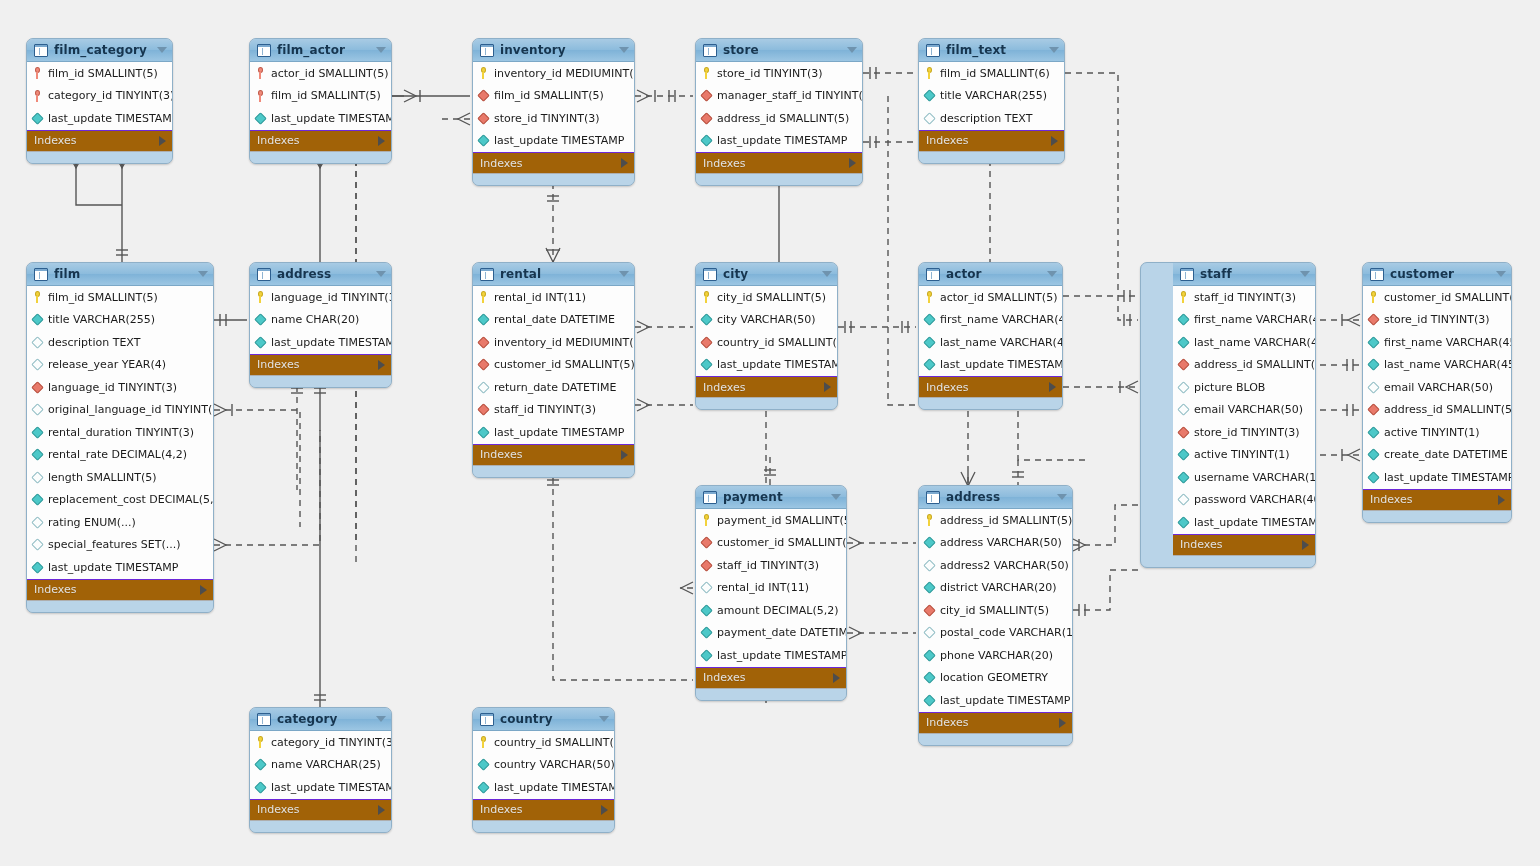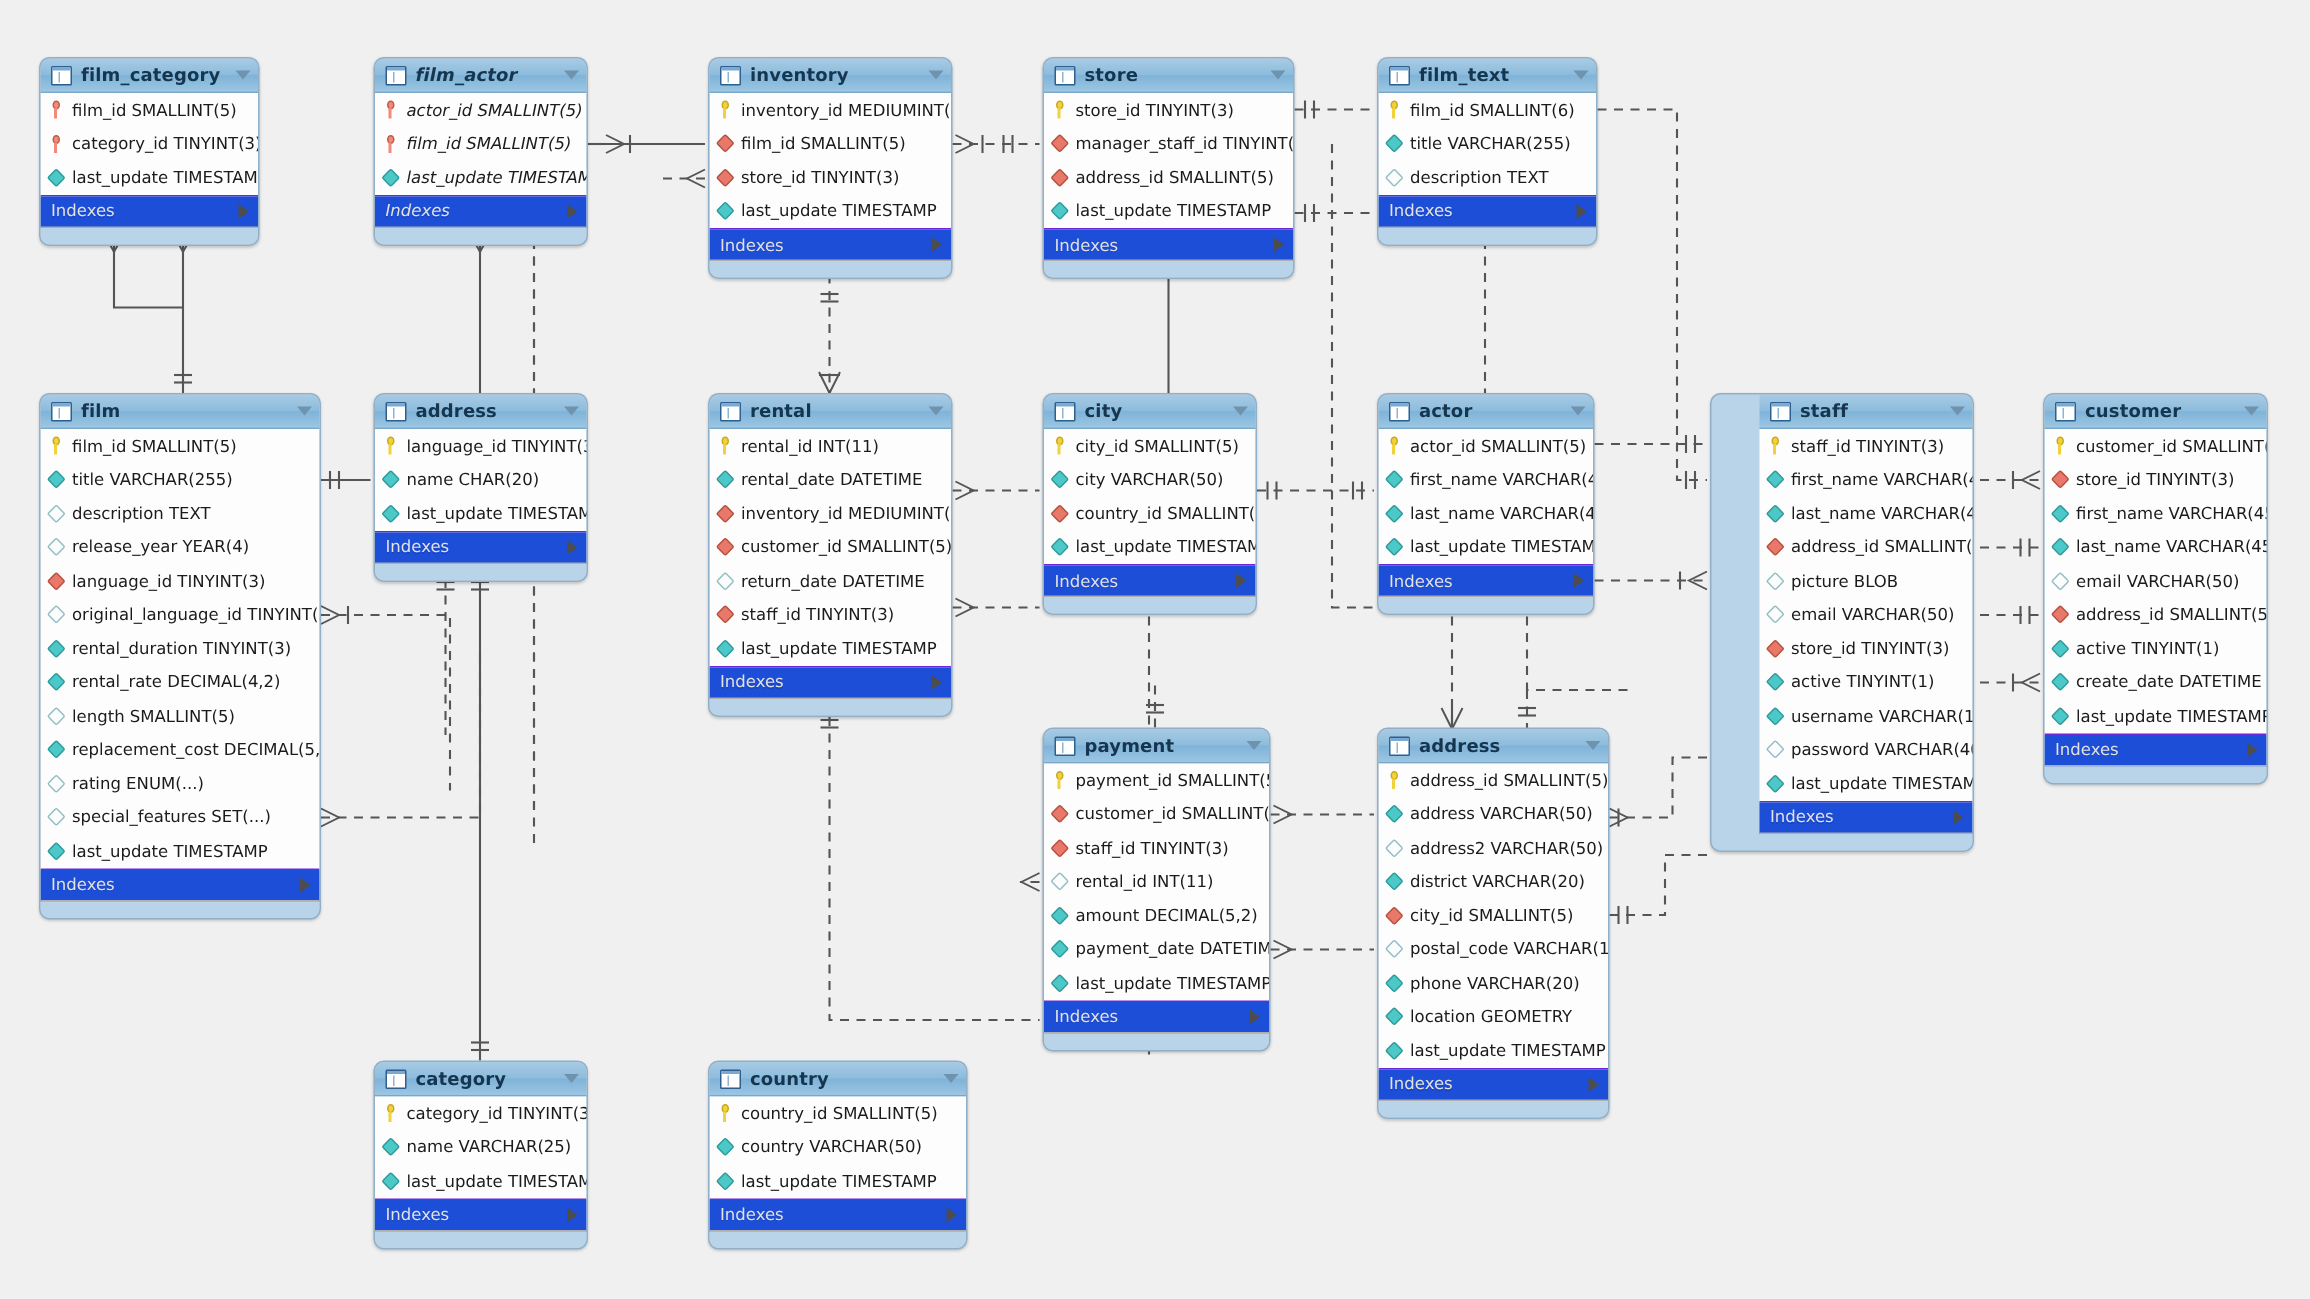--- a/index.html
+++ b/index.html
@@ -82,21 +82,21 @@
         transform:rotate(45deg);border-radius:1.5px;box-sizing:border-box;}
   
   .k-nl{width:9px;height:9px;background:#fbfdfd;border:1px solid #92bec5;
         transform:rotate(45deg);border-radius:1.5px;box-sizing:border-box;}
   
   .k-fk{width:9px;height:9px;background:#e8796a;border:1px solid #b7503f;
         transform:rotate(45deg);border-radius:1.5px;box-sizing:border-box;}
   .cico-wrap{width:12px;display:flex;justify-content:center;align-items:center;flex:0 0 auto;margin-right:3px;}
 
   .idx{
-    height:21px;background:#1d4ed8;
+    height:21px;background:#a16207;
     display:flex;align-items:center;padding:0 6px 0 7px;box-sizing:border-box;
     border-bottom:1px solid #aeaeae;
   }
   .idx-lbl{font-size:11px;color:#e2e2e2;text-shadow:0 1px 0 rgba(0,0,0,.12);}
   .idx-arrow{
     margin-left:auto;width:0;height:0;
     border-top:5px solid transparent;border-bottom:5px solid transparent;
     border-left:7px solid #4d4d4d;
   }
   .foot{height:11px;background:#b9d4e8;}
@@ -298,21 +298,21 @@
             </span>
             <span>last_update TIMESTAMP</span>
           </div>
         </div>
         <div class="idx">
           <span class="idx-lbl">Indexes</span>
           <span class="idx-arrow"></span>
         </div>
         <div class="foot"></div>
       </div>
-      <div class="tbl" style="left: 249px; top: 38px; width: 143px; font-style: italic;">
+      <div class="tbl" style="left: 249px; top: 38px; width: 143px;">
         <div class="tbl-hdr">
           <span class="tbl-ico"></span>
           <span class="tbl-name">film_actor</span>
           <span class="tbl-caret"></span>
         </div>
         <div class="cols">
           <div class="col">
             <span class="cico-wrap">
               <span class="cico k-pkr"></span>
             </span>
@@ -998,21 +998,21 @@
             </span>
             <span>last_update TIMESTAMP</span>
           </div>
         </div>
         <div class="idx">
           <span class="idx-lbl">Indexes</span>
           <span class="idx-arrow"></span>
         </div>
         <div class="foot"></div>
       </div>
-      <div class="tbl" style="left: 472px; top: 707px; width: 173px;">
+      <div class="tbl" style="left: 472px; top: 707px; width: 143px;">
         <div class="tbl-hdr">
           <span class="tbl-ico"></span>
           <span class="tbl-name">country</span>
           <span class="tbl-caret"></span>
         </div>
         <div class="cols">
           <div class="col">
             <span class="cico-wrap">
               <span class="cico k-pk"></span>
             </span>

